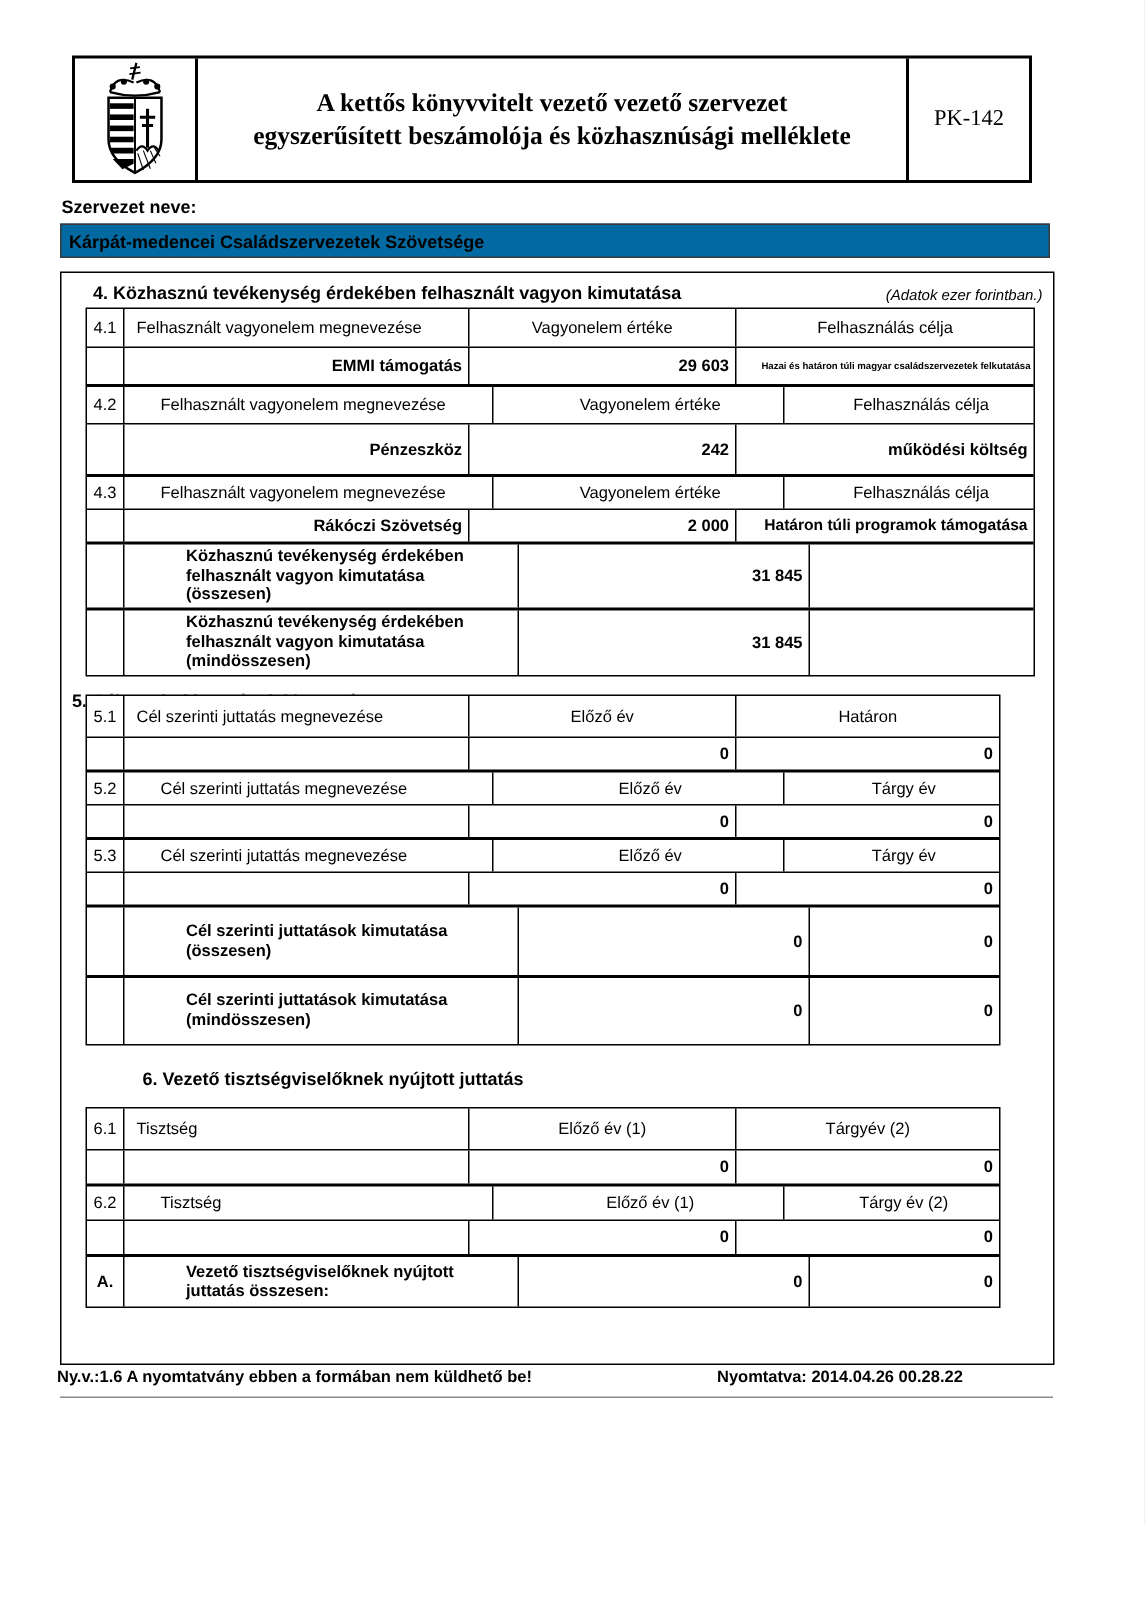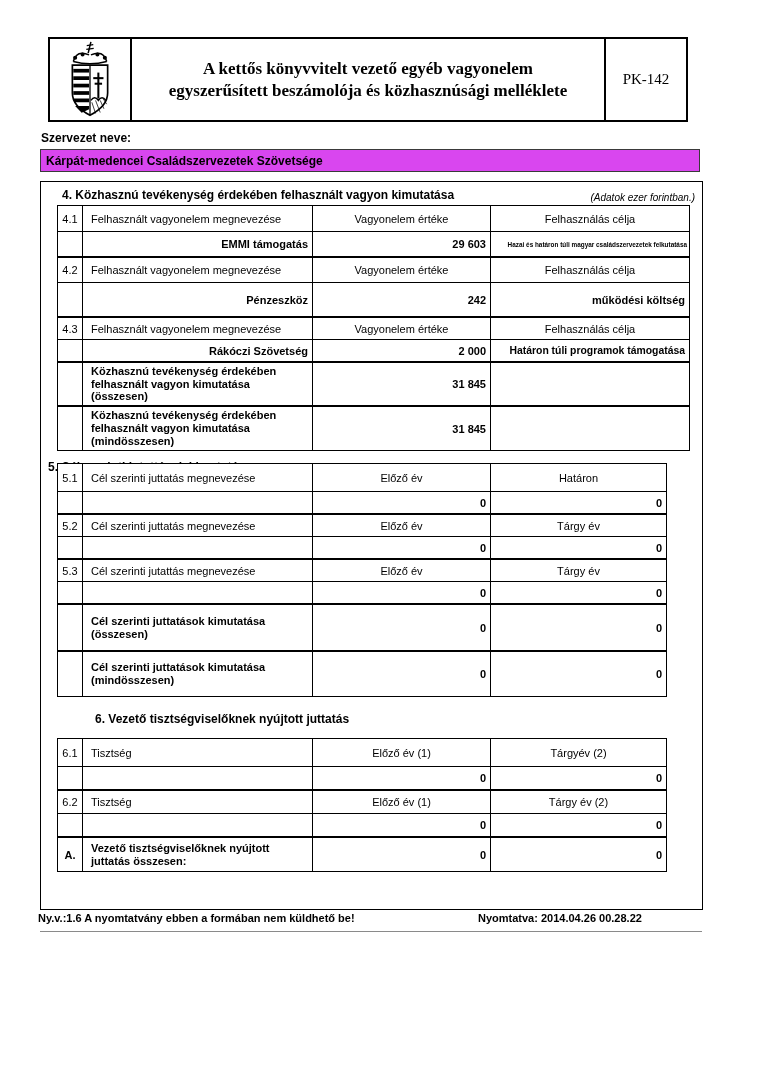--- a/index.html
+++ b/index.html
@@ -19,42 +19,42 @@
   .hdr-title-cell div {
     font-family:"Liberation Serif", serif; font-weight:bold; font-size:17px; line-height:1.28;
   }
   .hdr-code-cell { width:80px; border-left:2px solid #000; display:flex; align-items:center; justify-content:center;
     font-family:"Liberation Serif", serif; font-size:15px; }
   
   .org-label { position:absolute; left:41px; top:131px; font-size:12px; font-weight:bold; }
   .org-box {
     position:absolute; left:40px; top:149px; width:660px; height:23px;
     border:1px solid #3a3a3a; box-sizing:border-box; display:flex; align-items:center;
-    font-size:12px; font-weight:bold; padding-left:5px; background:#d946ef;
+    font-size:12px; font-weight:bold; padding-left:5px; background:#0369a1;
   }
   
   .frame { position:absolute; left:40px; top:181px; width:663px; height:729px; border:1px solid #000; box-sizing:border-box; }
   .sec-title { position:absolute; font-size:12px; font-weight:bold; }
   .note { position:absolute; font-size:10px; font-style:italic; text-align:right; }
   
   .tbl { position:absolute; border:1px solid #000; box-sizing:content-box; background:#fff; }
   .tr  { display:flex; border-top:1px solid #000; box-sizing:border-box; }
   .tr:first-child { border-top:none; }
-  .tr.gsep { border-top:2px solid #000; }
+  .tr.gsep { border-top:2px solid #000;gap:16px; }
   .td  { border-right:1px solid #000; display:flex; align-items:center; box-sizing:border-box; overflow:hidden; }
   .td:last-child { border-right:none; }
   .c-num  { width:25px;  justify-content:center; flex:none; }
   .c-name { width:230px; flex:none; }
   .c-val  { width:178px; flex:none; }
   .c-pur  { flex:1; }
   .sm  { font-size:11px; }
   .pl  { padding-left:8px; }
   .ctr { justify-content:center; text-align:center; }
   .br  { font-weight:bold; justify-content:flex-end; text-align:right; padding-right:4px; font-size:11px; white-space:nowrap; }
-  .wrapb { font-weight:bold; font-size:11px; line-height:1.18; padding-left:8px; padding-right:4px; white-space:normal; }
+  .wrapb { font-weight:bold; font-size:11px; line-height:1.18; padding-left:8px; padding-right:4px; white-space:normal;margin-left:17px; }
   .tiny { font-size:6.4px; letter-spacing:0; padding-right:2px; }
   .fit  { font-size:10.4px; }
   
   .foot-left  { position:absolute; left:38px;  top:912px; font-size:11px; font-weight:bold; }
   .foot-right { position:absolute; left:478px; top:912px; font-size:11px; font-weight:bold; }
   .foot-rule  { position:absolute; left:40px; top:931px; width:662px; height:1px; background:#8a8a8a; }
 </style>
 </head>
 <body>
 
@@ -98,21 +98,21 @@
         </g>
         <g stroke="#000" stroke-width="0.8">
           <path d="M32 66 L36 78"></path>
             <path d="M36 64 L41 77"></path>
             <path d="M41 64 L45 73"></path>
             <path d="M44 62 L48 68"></path>
         </g>
       </svg>
     </div>
     <div class="hdr-title-cell">
-      <div>A kettős könyvvitelt vezető egyéb vagyonelem</div>
+      <div>A kettős könyvvitelt vezető vezető szervezet</div>
       <div>egyszerűsített beszámolója és közhasznúsági melléklete</div>
     </div>
     <div class="hdr-code-cell">PK-142</div>
   </div>
 
   <div class="org-label">Szervezet neve:</div>
   <div class="org-box">
     <span>Kárpát-medencei Családszervezetek Szövetsége</span>
   </div>
 

